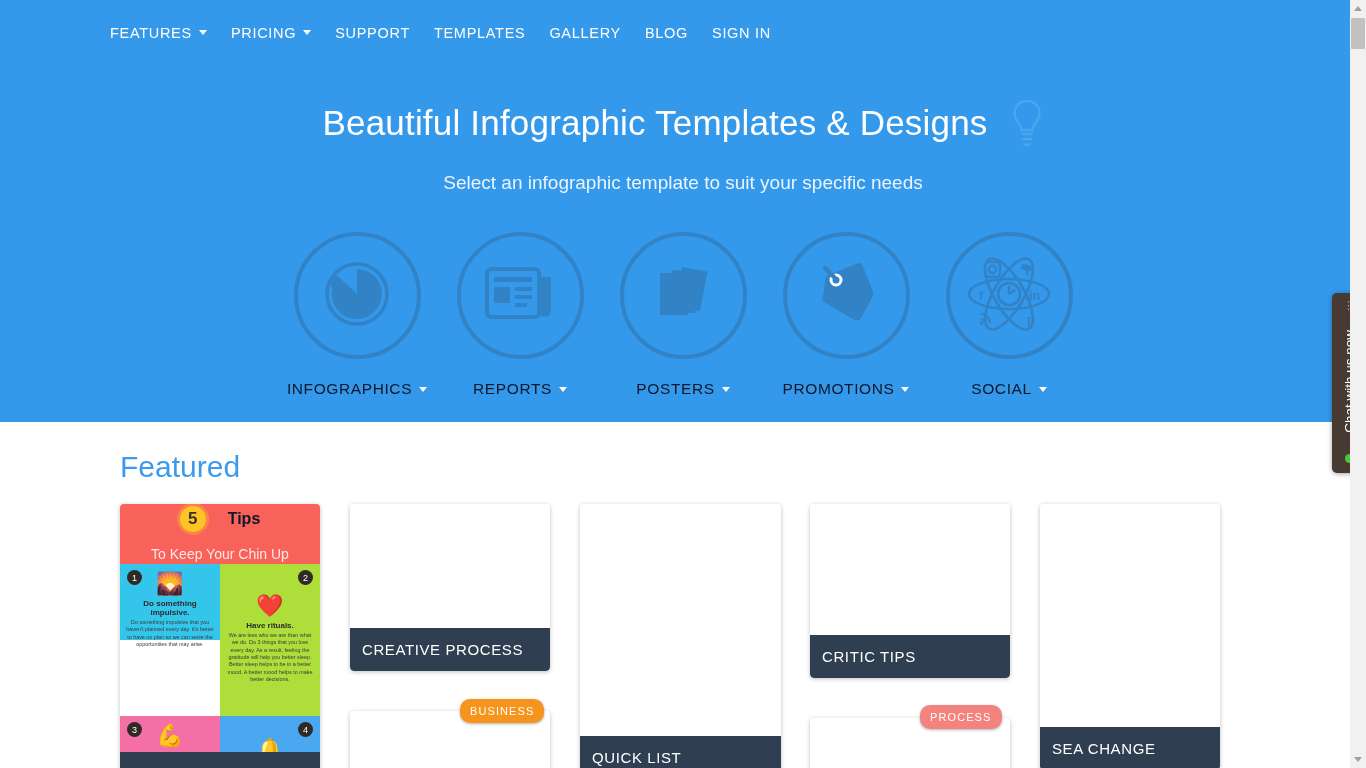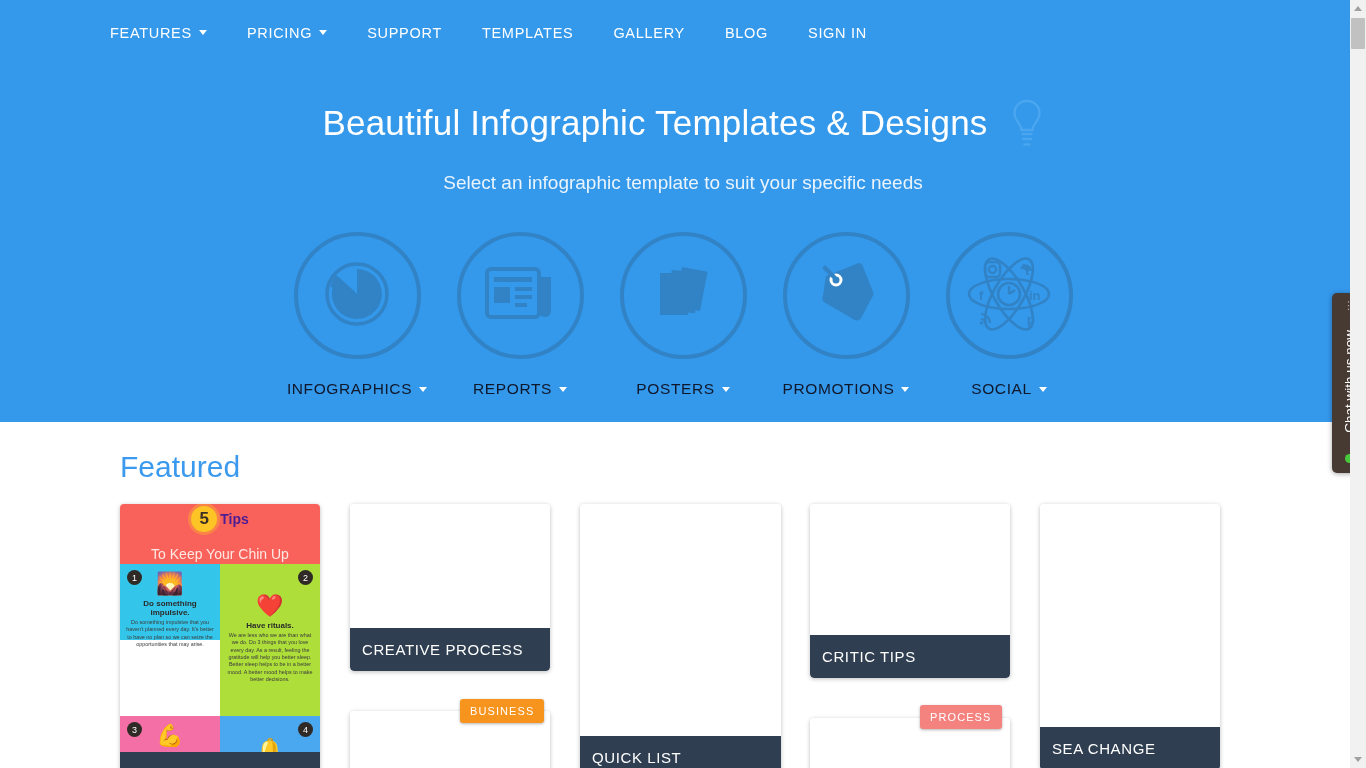--- a/index.html
+++ b/index.html
@@ -16,21 +16,21 @@
     height: 65px; background: #3498eb;
     display: flex; align-items: center; justify-content: space-between;
     padding: 0 22px 0 98px; position: relative; z-index: 5;
   }
   .brand { display: flex; align-items: center; gap: 12px; }
   .brand-mark { width: 31px; height: 31px; display: block; }
   .brand-name {
     color: #e8f3fd; font-size: 25px; letter-spacing: 2.2px;
     font-weight: 400;
   }
-  .navlinks { display: flex; align-items: center; gap: 16px; padding-right: 84px; }
+  .navlinks { display: flex; align-items: center; gap: 0px; padding-right: 84px; }
   .navlink {
     color: #ffffff; font-size: 14.5px; letter-spacing: .7px;
     padding: 8px 12px; text-decoration: none; white-space: nowrap;
     display: inline-flex; align-items: center; gap: 7px; cursor: pointer;
   }
   .caret {
     width: 0; height: 0; display: inline-block;
     border-left: 4.5px solid transparent; border-right: 4.5px solid transparent;
     border-top: 5px solid #ffffff;
   }
@@ -80,40 +80,40 @@
   }
   .card-thumb { width: 100%; height: 100%; background: #fff; display:block; }
   .card-label {
     position: absolute; left: 0; right: 0;
     background: #2f3e50; color: #ffffff;
     font-size: 15px; letter-spacing: .6px;
     padding: 13px 12px; border-radius: 0 0 4px 4px;
   }
   .badge {
     position: absolute; color: #ffffff; font-size: 11px; letter-spacing: 1.1px;
-    padding: 6px 10px; border-radius: 3px;
+    padding: 6px 10px; border-radius: 10px;
     box-shadow: 0 1px 3px rgba(0,0,0,.3);
   }
   .badge-business { background: #f7941e; }
   .badge-premium { background: #f4837f; }
 
   
   .ig { width: 100%; height: 100%; position: relative; background: #fff; }
   .ig-head {
     background: #f9625a; height: 60px; position: relative;
     display: flex; flex-direction: column; align-items: center; justify-content: center;
   }
   .ig-head-t1 { display:flex; align-items:center; gap:3px; }
   .ig-sun {
     width: 26px; height: 26px; border-radius: 50%;
     background: #fdc425; color: #3a3026; font-size: 17px; font-weight: bold;
     display:flex; align-items:center; justify-content:center;
     box-shadow: 0 0 0 3px rgba(253,196,37,.35);
   }
-  .ig-tips { color: #4c1d95; font-size: 14px; font-weight: bold; }
+  .ig-tips { color: #0f172a; font-size: 16px; font-weight: bold; padding-left: 19px; }
   .ig-head-t2 { color: #ffe7e3; font-size: 14px; margin-top: 14px; }
   .ig-grid { display: grid; grid-template-columns: 1fr 1fr; }
   .ig-cell { position: relative; padding: 8px 6px 6px; }
   .c-blue { background: #34c6ea; }
   .c-green { background: #aede3a; }
   .c-pink { background: #f46fa5; }
   .c-ltblue { background: #49a8ef; }
   .ig-num {
     position: absolute; top: 6px; width: 15px; height: 15px; border-radius: 50%;
     background: #2f2a26; color: #fff; font-size: 9px;

